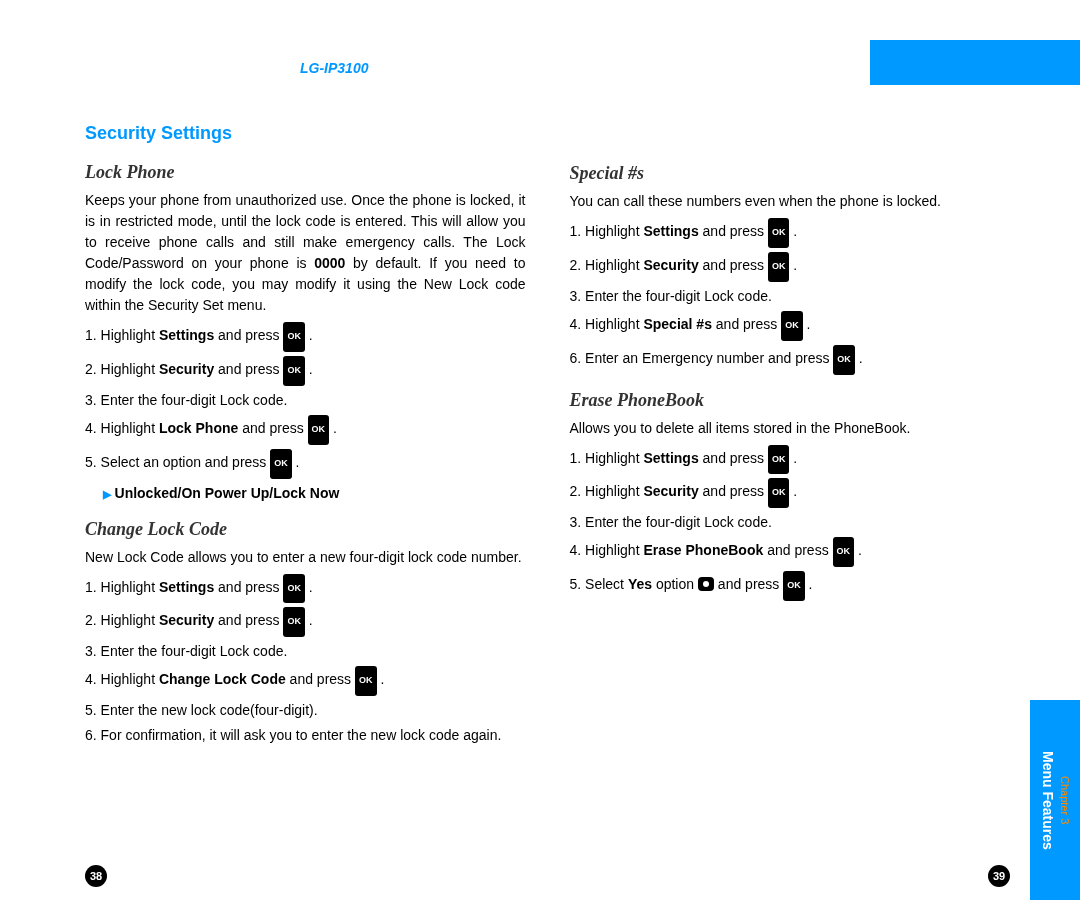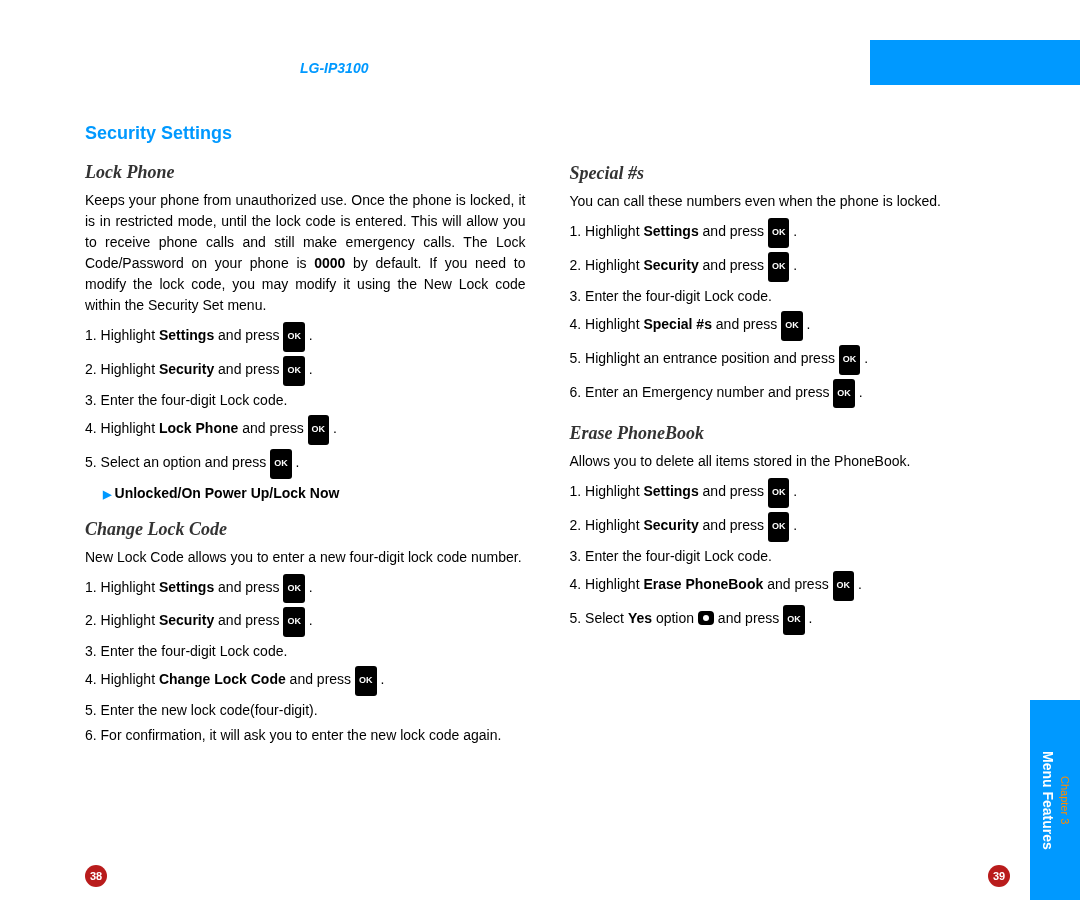--- a/index.html
+++ b/index.html
@@ -94,21 +94,21 @@
     left: 5px; top: 4px;
     width: 6px; height: 6px;
     background: #fff;
     border-radius: 50%;
   }
   .page-num {
     position: absolute;
     bottom: 22px;
     width: 22px;
     height: 22px;
-    background: #b91c1c;
+    background: #000000;
     color: #fff;
     border-radius: 50%;
     text-align: center;
     line-height: 22px;
     font-size: 11px;
     font-weight: bold;
   }
   .page-num.left { left: 85px; }
   .page-num.right { right: 70px; z-index: 4; }
   b { font-weight: bold; }
@@ -152,21 +152,20 @@
   </div>
 
   <div class="col">
     <div style="height:28px"></div>
     <div class="sub-title">Special #s</div>
     <p class="para" style="text-align:justify">You can call these numbers even when the phone is locked.</p>
     <p class="step"><span>1. Highlight </span><b>Settings</b><span> and press </span><span class="ok-badge">OK</span> .</p>
     <p class="step"><span>2. Highlight </span><b>Security</b><span> and press </span><span class="ok-badge">OK</span> .</p>
     <p class="step">3. Enter the four-digit Lock code.</p>
     <p class="step"><span>4. Highlight </span><b>Special #s</b><span> and press </span><span class="ok-badge">OK</span> .</p>
-    <p class="step"><span>5. Highlight an entrance position and press </span><span class="ok-badge">OK</span> .</p>
     <p class="step"><span>6. Enter an Emergency number and press </span><span class="ok-badge">OK</span> .</p>
 
     <div class="sub-title">Erase PhoneBook</div>
     <p class="para">Allows you to delete all items stored in the PhoneBook.</p>
     <p class="step"><span>1. Highlight </span><b>Settings</b><span> and press </span><span class="ok-badge">OK</span> .</p>
     <p class="step"><span>2. Highlight </span><b>Security</b><span> and press </span><span class="ok-badge">OK</span> .</p>
     <p class="step">3. Enter the four-digit Lock code.</p>
     <p class="step"><span>4. Highlight </span><b>Erase PhoneBook</b><span> and press </span><span class="ok-badge">OK</span> .</p>
     <p class="step"><span>5. Select </span><b>Yes</b><span> option </span> <span class="nav-badge"></span> <span> and press </span><span class="ok-badge">OK</span> .</p>
   </div>

